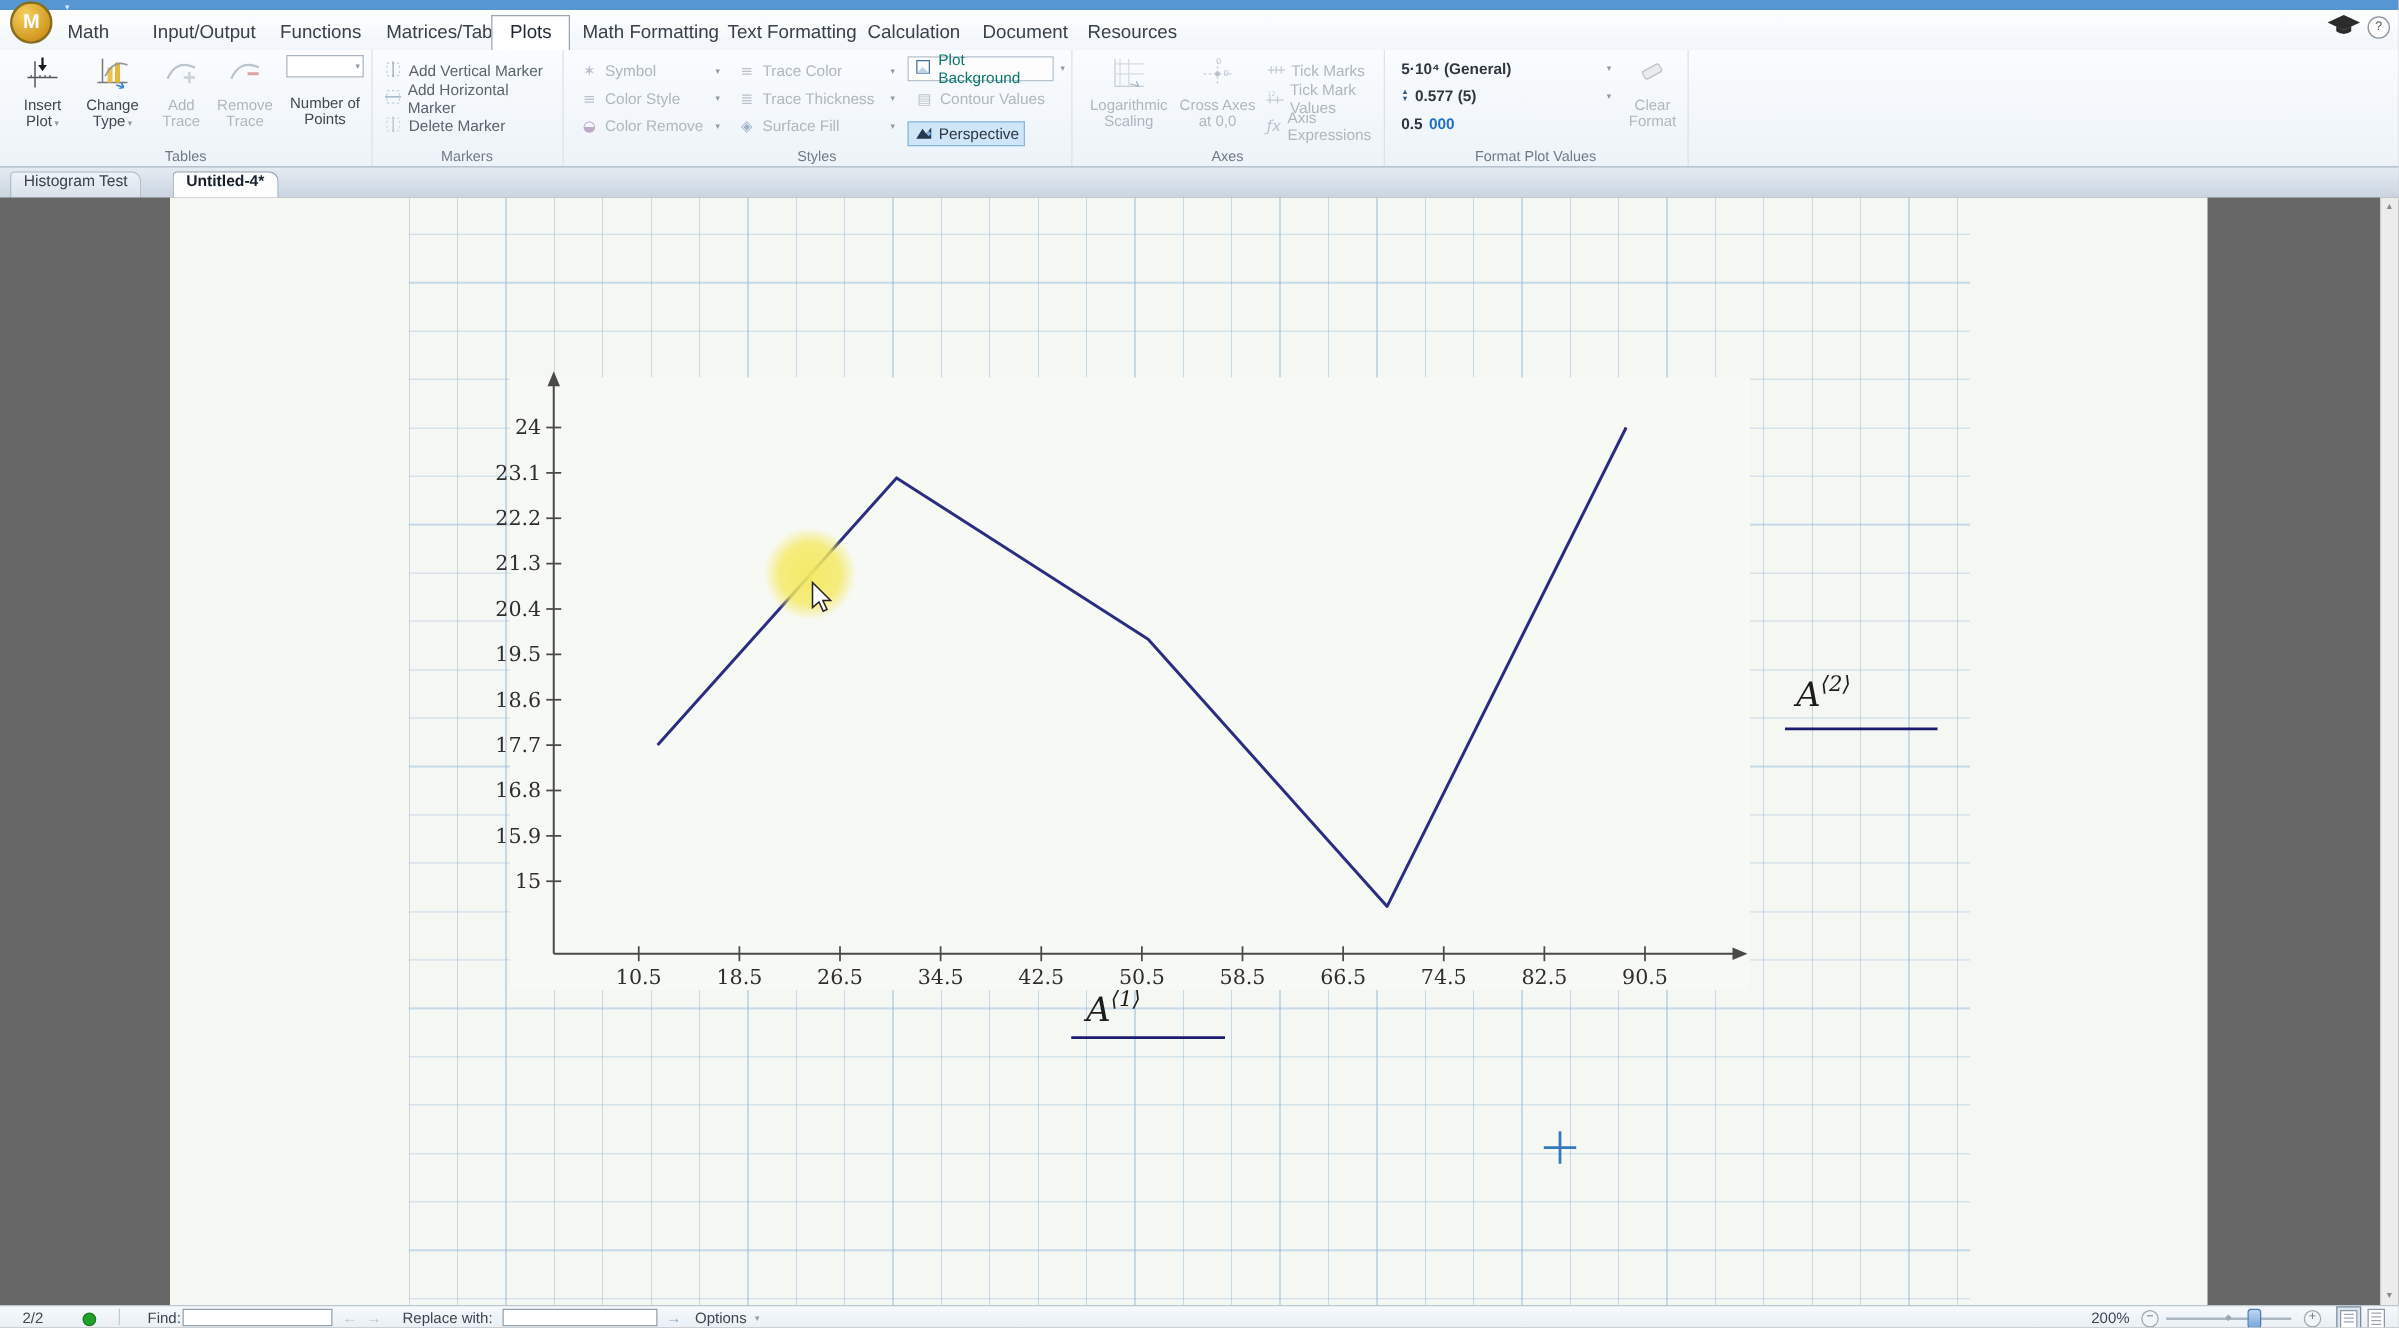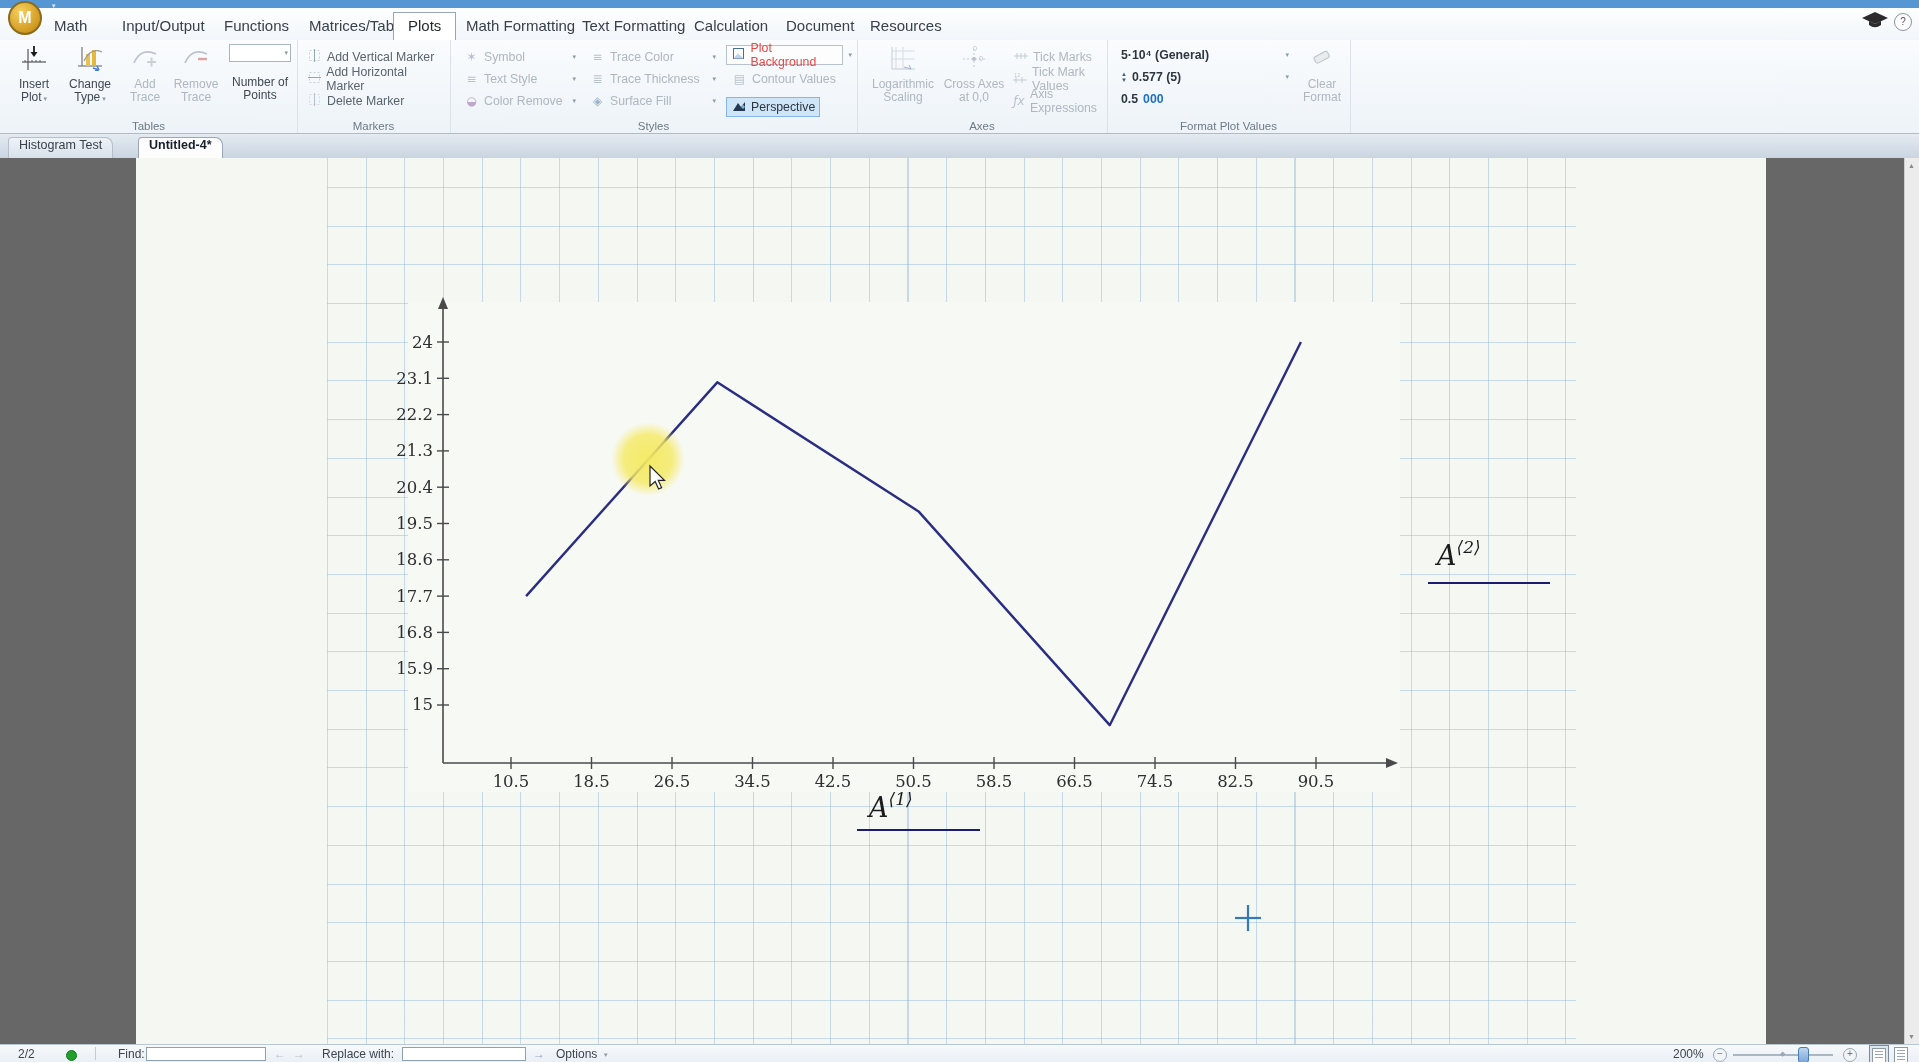--- a/index.html
+++ b/index.html
@@ -195,21 +195,21 @@
     </div>
 
     <div class="group" style="left:450px;width:407px">
       <div class="srow disabled" style="left:14px;top:8px;width:112px">
         <span class="gi" style="color:#b9c2cc">✶</span>
         <span>Symbol</span>
           <span class="caret">▾</span>
       </div>
       <div class="srow disabled" style="left:14px;top:30px;width:112px">
         <span class="gi" style="color:#b9c2cc">≡</span>
-        <span>Text Style</span>
+        <span>Color Style</span>
           <span class="caret">▾</span>
       </div>
       <div class="srow disabled" style="left:14px;top:52px;width:112px">
         <span class="gi" style="color:#bfa9c9">◒</span>
         <span>Color Remove</span>
           <span class="caret">▾</span>
       </div>
       <div class="srow disabled" style="left:140px;top:8px;width:126px">
         <span class="gi" style="color:#b9c2cc">≡</span>
         <span>Trace Color</span>
@@ -226,21 +226,21 @@
           <span class="caret">▾</span>
       </div>
       <div class="srow" style="left:276px;top:6px;width:126px">
         <span class="boxed">
           <span class="gi">
             <svg width="13" height="13">
                 <rect x="1.5" y="1.5" width="10" height="10" fill="none" stroke="#4a6e9a"></rect>
                 <polygon points="1.5,11.5 6,6.5 11.5,11.5" fill="#bcd3e8"></polygon>
               </svg>
           </span>
-          <span style="color:#ef4444">Plot Background</span>
+          <span style="color:#0f766e">Plot Background</span>
         </span>
         <span class="caret">▾</span>
       </div>
       <div class="srow disabled" style="left:282px;top:30px;width:120px">
         <span class="gi" style="color:#b9c2cc">▤</span>
         <span>Contour Values</span>
       </div>
       <div class="srow" style="left:276px;top:58px;width:126px">
         <span class="selectedbox">
           <span class="gi">

